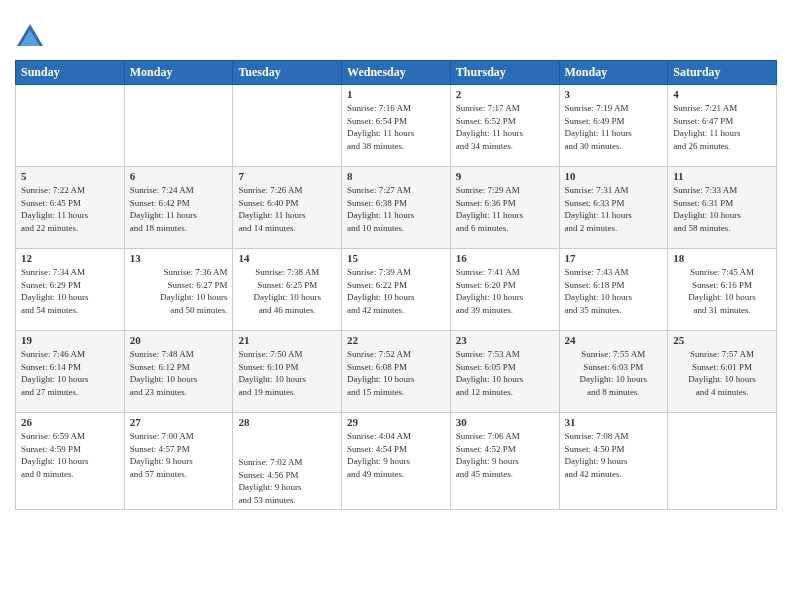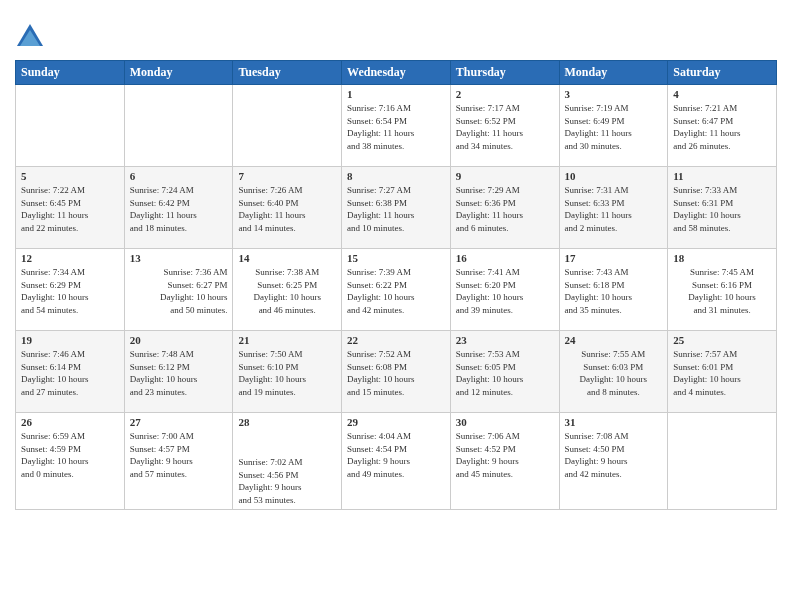--- a/index.html
+++ b/index.html
@@ -299,21 +299,21 @@
           </td>
           <td>
             <span class="day-number">24</span>
             <div class="cell-content" style="white-space: pre-line; text-align: center;">Sunrise: 7:55 AM
 Sunset: 6:03 PM
 Daylight: 10 hours
 and 8 minutes.</div>
           </td>
           <td>
             <span class="day-number">25</span>
-            <div class="cell-content" style="white-space: pre-line;">Sunrise: 7:57 AM
+            <div class="cell-content" style="white-space: pre-line; text-align: center;">Sunrise: 7:57 AM
 Sunset: 6:01 PM
 Daylight: 10 hours
 and 4 minutes.</div>
           </td>
         </tr>
         <tr>
           <td>
             <span class="day-number">26</span>
             <div class="cell-content" style="white-space: pre-line;">Sunrise: 6:59 AM
 Sunset: 4:59 PM

